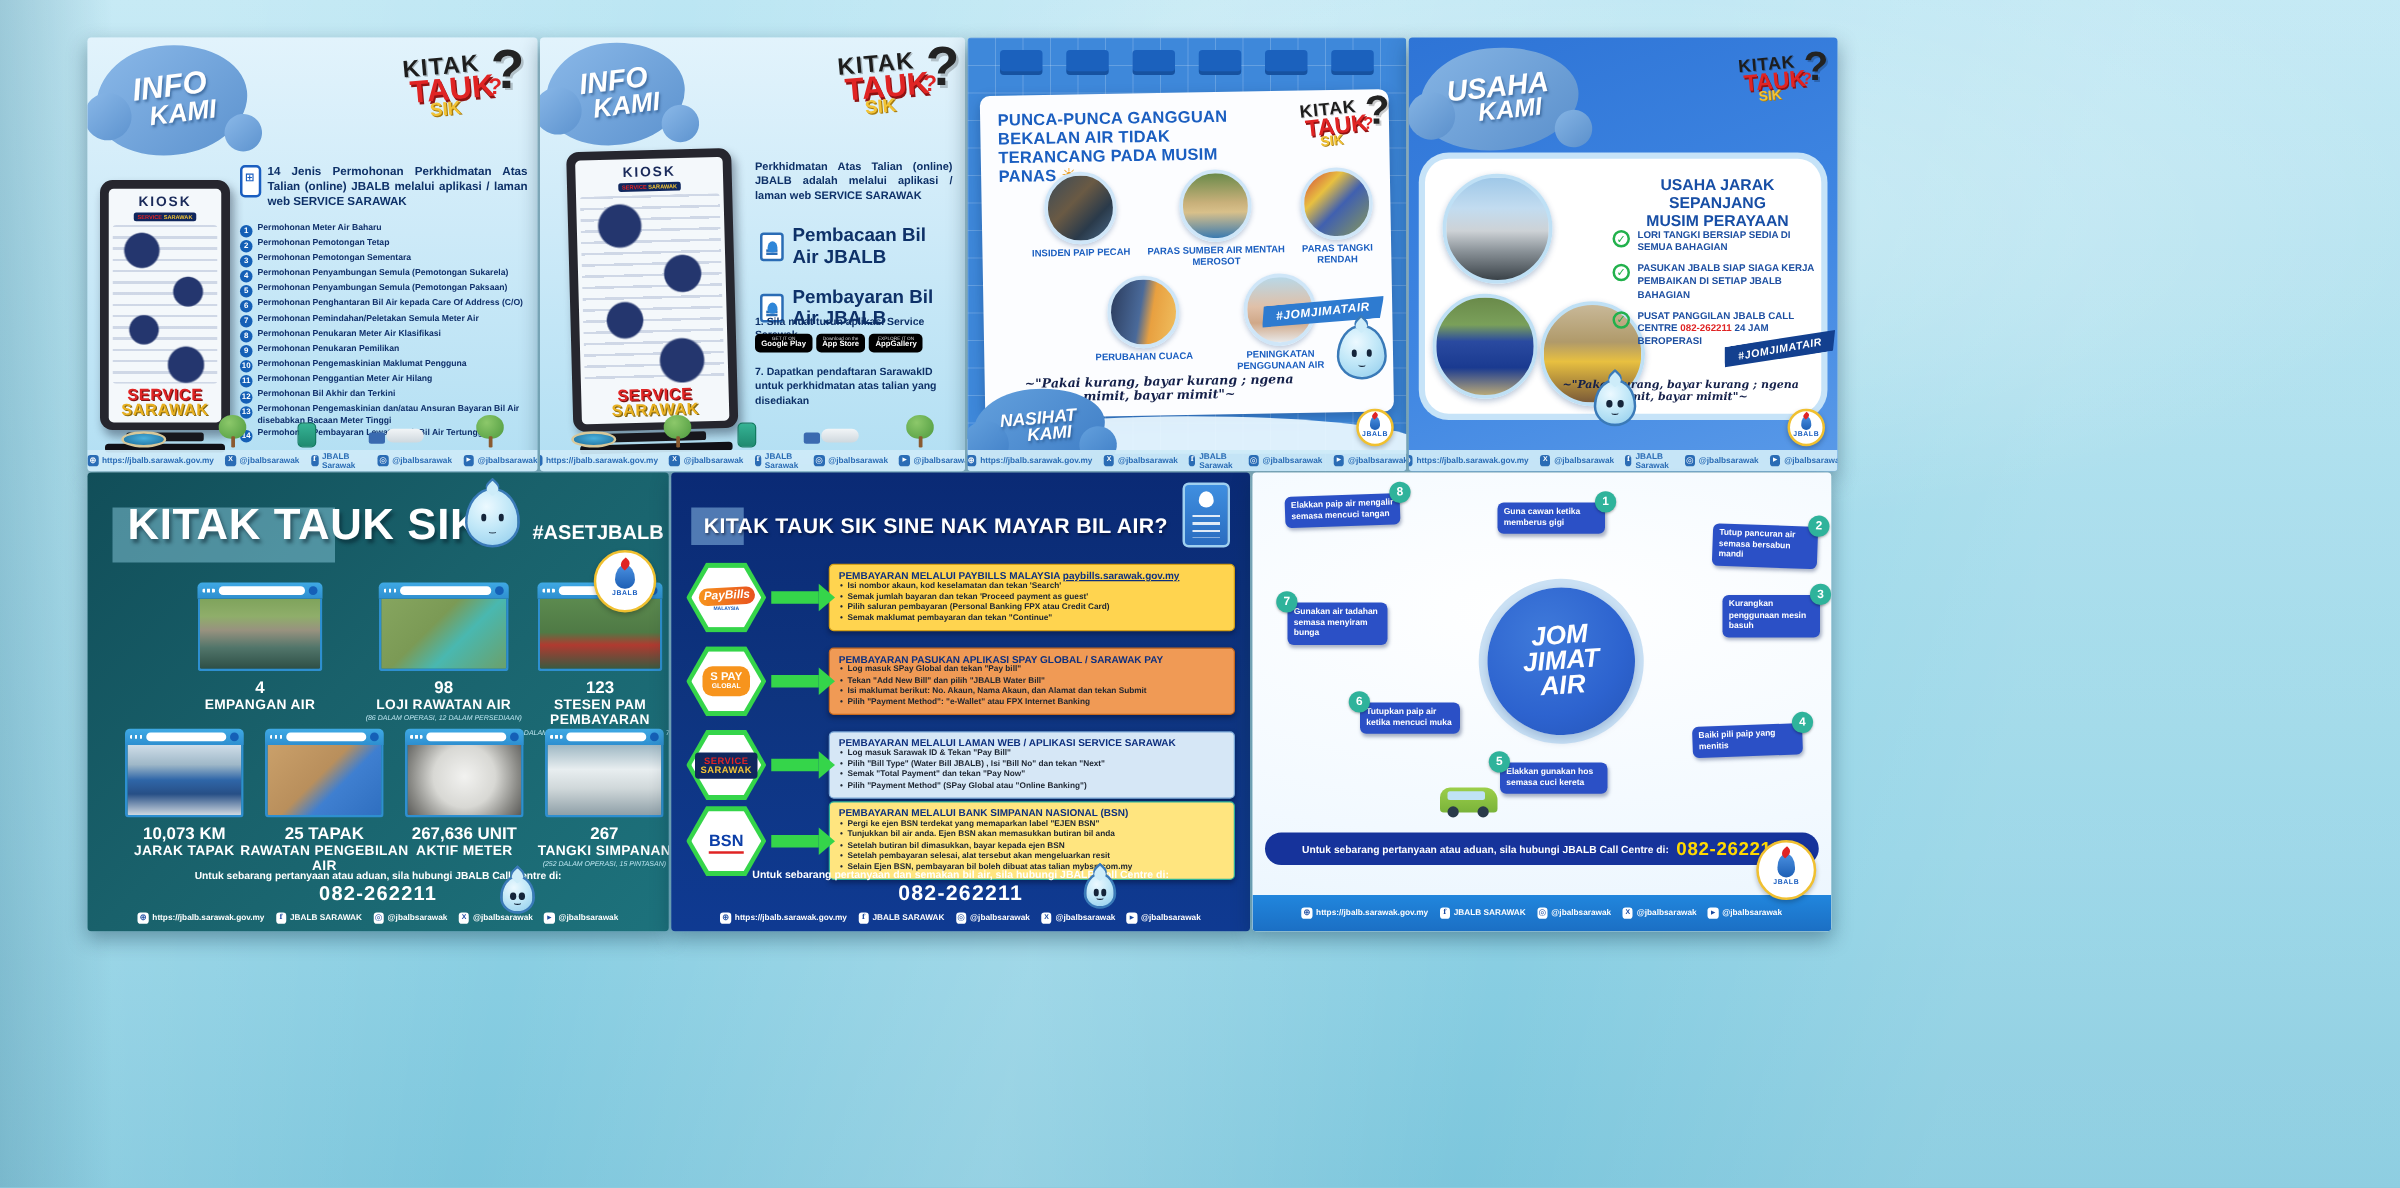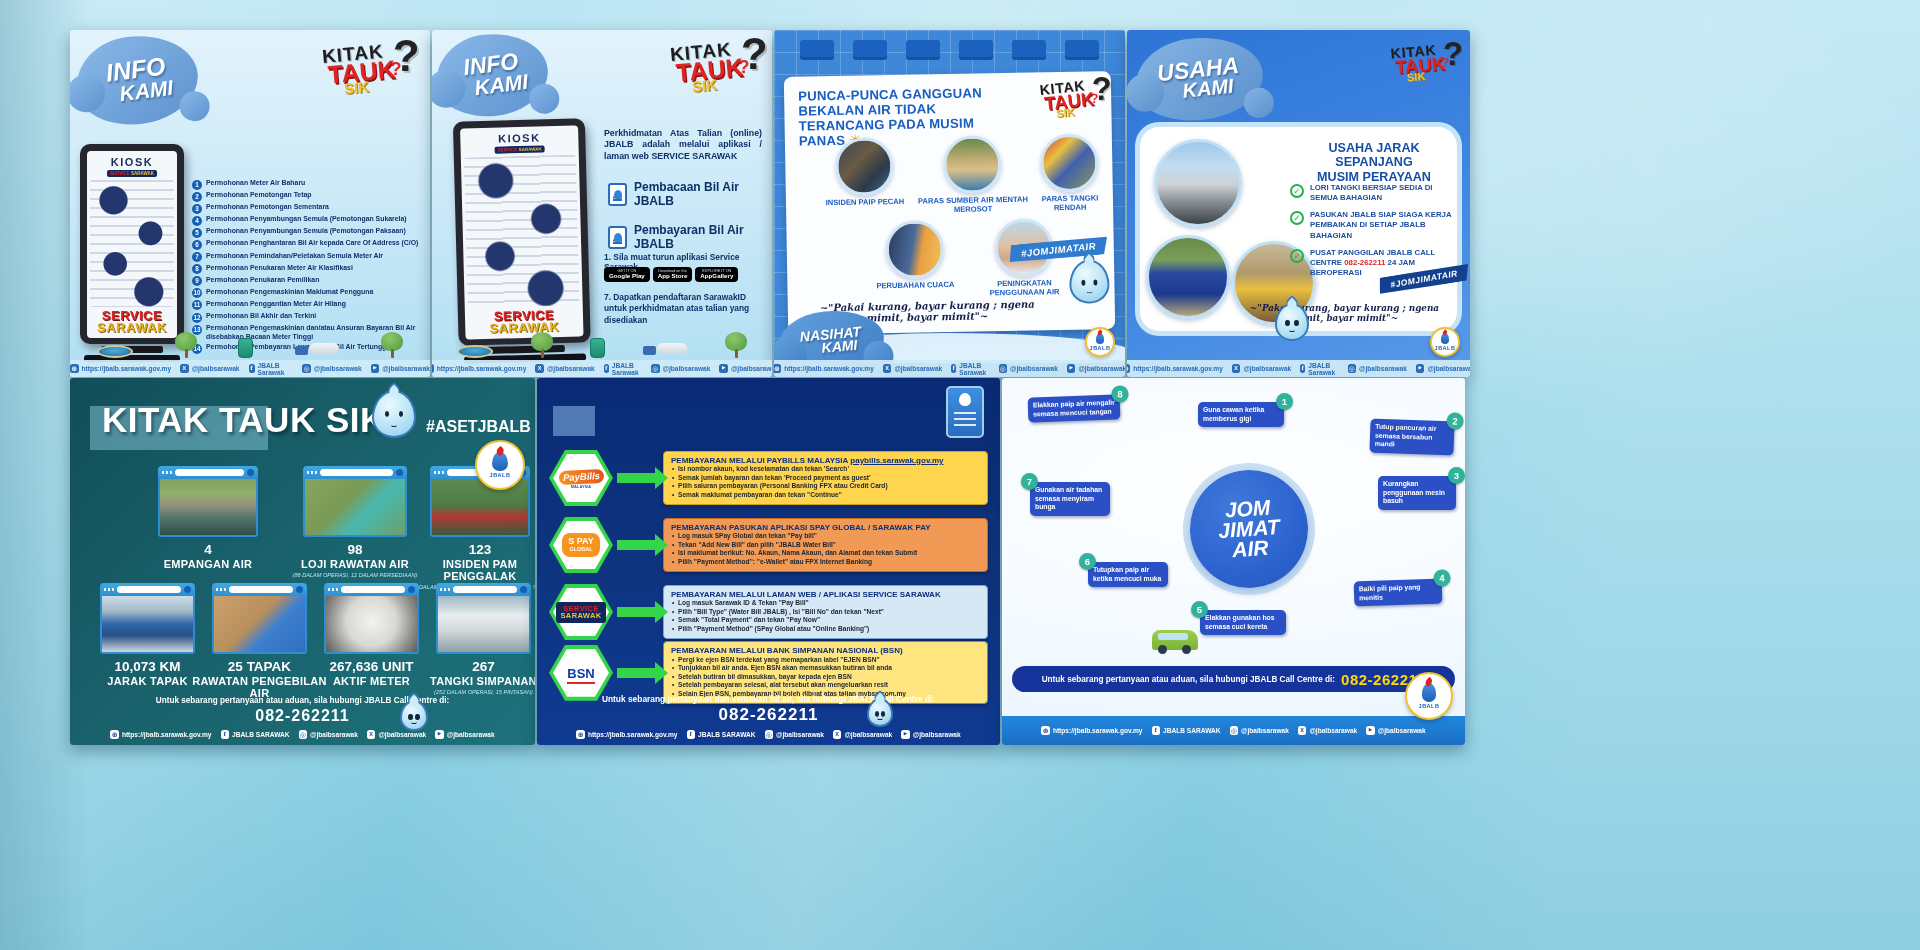--- a/index.html
+++ b/index.html
@@ -102,21 +102,21 @@
 .p2{left:432px;top:30px;width:340px;height:347px;background:linear-gradient(180deg,#e2f3fc 0%,#cdeaf8 45%,#b2dff3 100%)}
 .p2 .info-cloud{left:4px;top:4px;width:112px;height:82px;font-size:23px}
 .p2 .kitak{left:238px;top:14px}
 .p2 .kiosk{left:24px;top:90px;width:132px;height:240px;transform:rotate(-1.5deg)}
 .p2-head{position:absolute;left:172px;top:98px;right:10px;font-size:8.8px;font-weight:bold;color:#0e3168;text-align:justify;line-height:1.3}
 .p2-svcs{position:absolute;left:176px;top:150px;right:8px}
 .svc{display:flex;align-items:center;gap:7px;margin-bottom:15px}
 .svc-ic{flex:none;width:19px;height:23px;background:#fff;border:2px solid #2a6cb5;border-radius:3px;position:relative}
 .svc-ic::after{content:"";position:absolute;left:50%;top:5px;transform:translateX(-50%);width:8px;height:9px;background:#2e86d8;border-radius:50% 50% 50% 50%/60% 60% 40% 40%}
 .svc-ic::before{content:"";position:absolute;left:3px;bottom:2.5px;width:9px;height:1.6px;background:#2a6cb5;box-shadow:0 -2.5px 0 #2a6cb5}
-.svc-t{font-size:12px;font-weight:bold;color:#0e3168}
+.svc-t{font-size:15px;font-weight:bold;color:#0e3168}
 .p2-step1{position:absolute;left:172px;top:222px;right:6px;font-size:8.4px;font-weight:bold;color:#0e3168}
 .p2-badges{position:absolute;left:172px;top:237px;right:4px;display:flex;gap:3px}
 .badge{background:#000;color:#fff;border-radius:4px;padding:2px 5px;display:flex;flex-direction:column;align-items:center;line-height:1.1}
 .badge .pre{font-size:3.8px;color:#d8d8d8}
 .badge .nm{font-size:6.2px;font-weight:bold;white-space:nowrap}
 .p2-step2{position:absolute;left:172px;top:262px;right:6px;font-size:8.4px;font-weight:bold;color:#0e3168;line-height:1.35}
 
 
 .p3{left:774px;top:30px;width:351px;height:347px;background-color:#3e88da;background-image:linear-gradient(rgba(255,255,255,.20) 1px,transparent 1px),linear-gradient(90deg,rgba(255,255,255,.20) 1px,transparent 1px);background-size:22px 22px}
 .p3-squares{position:absolute;left:26px;right:26px;top:10px;display:flex;justify-content:space-between;z-index:1}
@@ -301,20 +301,24 @@
           <div class="k-dots"></div>
           <div class="k-brand">
             <span class="b1">SERVICE</span>
             <span class="b2">SARAWAK</span>
           </div>
         </div>
       </div>
       <div class="k-base"></div>
       <div class="k-foot"></div>
     </div>
+    <div class="p1-head">
+      <span class="ph-ic"></span>
+      <p class="p1-htext">14 Jenis Permohonan Perkhidmatan Atas Talian (online) JBALB melalui aplikasi / laman web SERVICE SARAWAK</p>
+    </div>
     <div class="p1-list p1-items">
         <div class="p1-item idx-0">
     <span class="p1-n">1</span>
     <span class="p1-t">Permohonan Meter Air Baharu</span>
   </div>
         <div class="p1-item idx-1">
     <span class="p1-n">2</span>
     <span class="p1-t">Permohonan Pemotongan Tetap</span>
   </div>
         <div class="p1-item idx-2">
@@ -676,21 +680,21 @@
     <div class="b-sub">(86 DALAM OPERASI, 12 DALAM PERSEDIAAN)</div>
   </div>
         <div class="p5-stat idx-2">
     <div class="b-bar">
       <span class="b-dots"></span>
       <span class="b-url"></span>
       <span class="b-go"></span>
     </div>
     <div class="b-img"></div>
     <div class="b-num">123</div>
-    <div class="b-label">INSIDEN PAM PENGGALAK</div>
+    <div class="b-label">STESEN PAM PEMBAYARAN</div>
     <div class="b-sub">(107 DALAM OPERASI, 9 DALAM PERSEDIAAN, 7 TIDAK AKTIF)</div>
   </div>
         <div class="p5-stat idx-3">
     <div class="b-bar">
       <span class="b-dots"></span>
       <span class="b-url"></span>
       <span class="b-go"></span>
     </div>
     <div class="b-img"></div>
     <div class="b-num">10,073 KM</div>
@@ -760,20 +764,21 @@
   </span>
         <span class="flink idx-4">
     <i class="fic ic-yt"></i>
     <em class="ftext">@jbalbsarawak</em>
   </span>
       </div>
   </section>
 
   <section class="poster p6">
     <div class="p6-accent"></div>
+    <h1 class="p6-title">KITAK TAUK SIK SINE NAK MAYAR BIL AIR?</h1>
     <div class="p6-bill"></div>
     <div class="p6-rows">
         <div class="p6-row idx-0">
     <div class="hex">
       <div class="p6-logo">
         <span class="lg1">PayBills</span>
         <span class="lg2">MALAYSIA</span>
       </div>
     </div>
     <div class="arr"></div>

